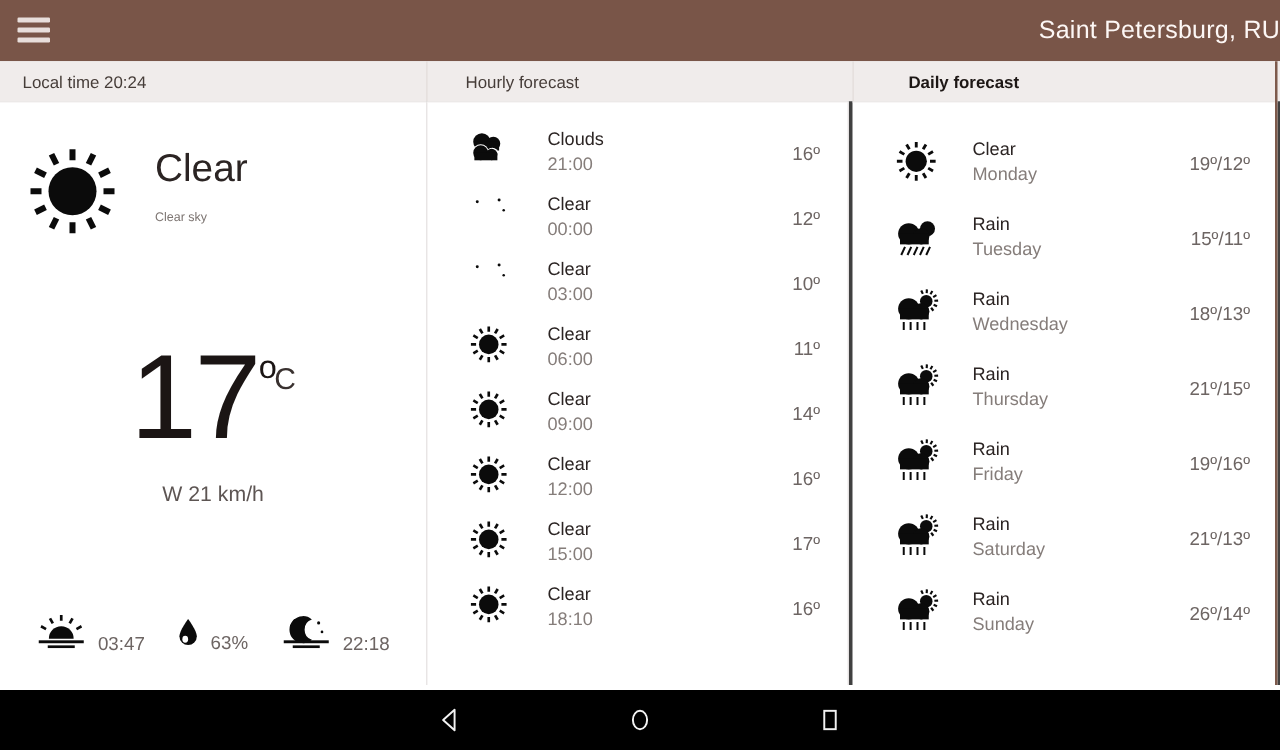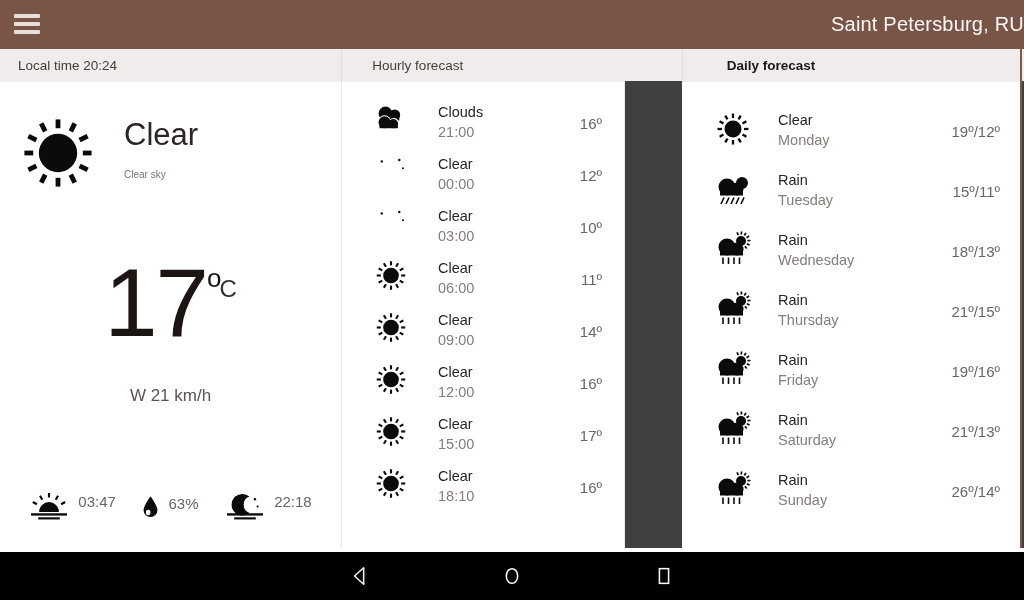--- a/index.html
+++ b/index.html
@@ -50,33 +50,33 @@
     background: #e2dcda;
   }
 
   
   .panels {
     position: absolute; left: 0; top: 81px; width: 1024px; height: 467px;
     background: #404040;
   }
   .panel { position: absolute; top: 0; height: 467px; background: #fff; }
   .panel.p1 { left: 0; width: 341px; }
-  .panel.p2 { left: 341px; width: 284px; border-left: 1px solid #ece8e7; border-right: 1px solid #ece8e7; }
+  .panel.p2 { left: 341px; width: 338px; border-left: 1px solid #ece8e7; border-right: 1px solid #ece8e7; }
   .panel.p3 { left: 682px; width: 340px; }
   .panel-topline { position: absolute; left: 0; top: 0; height: 1px; width: 100%; background: #f2eeed; }
 
   
   .cur-head { position: absolute; left: 18px; top: 32px; display: flex; align-items: flex-start; }
   .cur-icon { width: 80px; height: 80px; position: relative; }
   .cur-text { margin-left: 26px; padding-top: 6px; }
   .cur-main { font-size: 31px; color: #2b2423; font-weight: normal; line-height: 1.05; }
   .cur-desc { font-size: 10px; color: #7d7572; margin-top: 17px; }
 
   .temp-wrap {
-    position: absolute; left: 0; top: 178px; width: 341px;
+    position: absolute; left: 0; top: 193px; width: 341px;
     display: flex; justify-content: center; align-items: flex-start;
   }
   .temp-num {
     font-size: 96px; line-height: .92; color: #1b1514;
     font-family: "Liberation Sans", sans-serif; font-weight: 300;
     letter-spacing: -2px;
   }
   .temp-unit { display: flex; align-items: flex-start; margin-top: 6px; }
   .temp-deg {
     font-size: 26px; color: #1b1514; line-height: 1; font-weight: 300;
@@ -86,21 +86,21 @@
   .wind {
     position: absolute; left: 0; top: 305px; width: 341px; text-align: center;
     font-size: 17px; color: #5d5553;
   }
 
   .stats {
     position: absolute; left: 0; bottom: 24px; width: 341px;
     display: flex; align-items: center; justify-content: space-around;
     padding: 0 16px;
   }
-  .stat { display: flex; align-items: flex-start; gap: 9px; }
+  .stat { display: flex; align-items: flex-end; gap: 9px; }
   .stat-val { font-size: 15px; color: #6d6563; }
 
   
   .list { position: absolute; left: 0; top: 0; width: 100%; padding-top: 16px; }
   .row {
     display: flex; align-items: center; height: 52px; padding: 0 22px 0 26px;
   }
   .row-icon { width: 56px; min-width: 56px; height: 44px; position: relative; }
   .row-text { flex: 1; padding-left: 14px; }
   .row-main { font-size: 14.5px; color: #2b2423; line-height: 1.35; }

